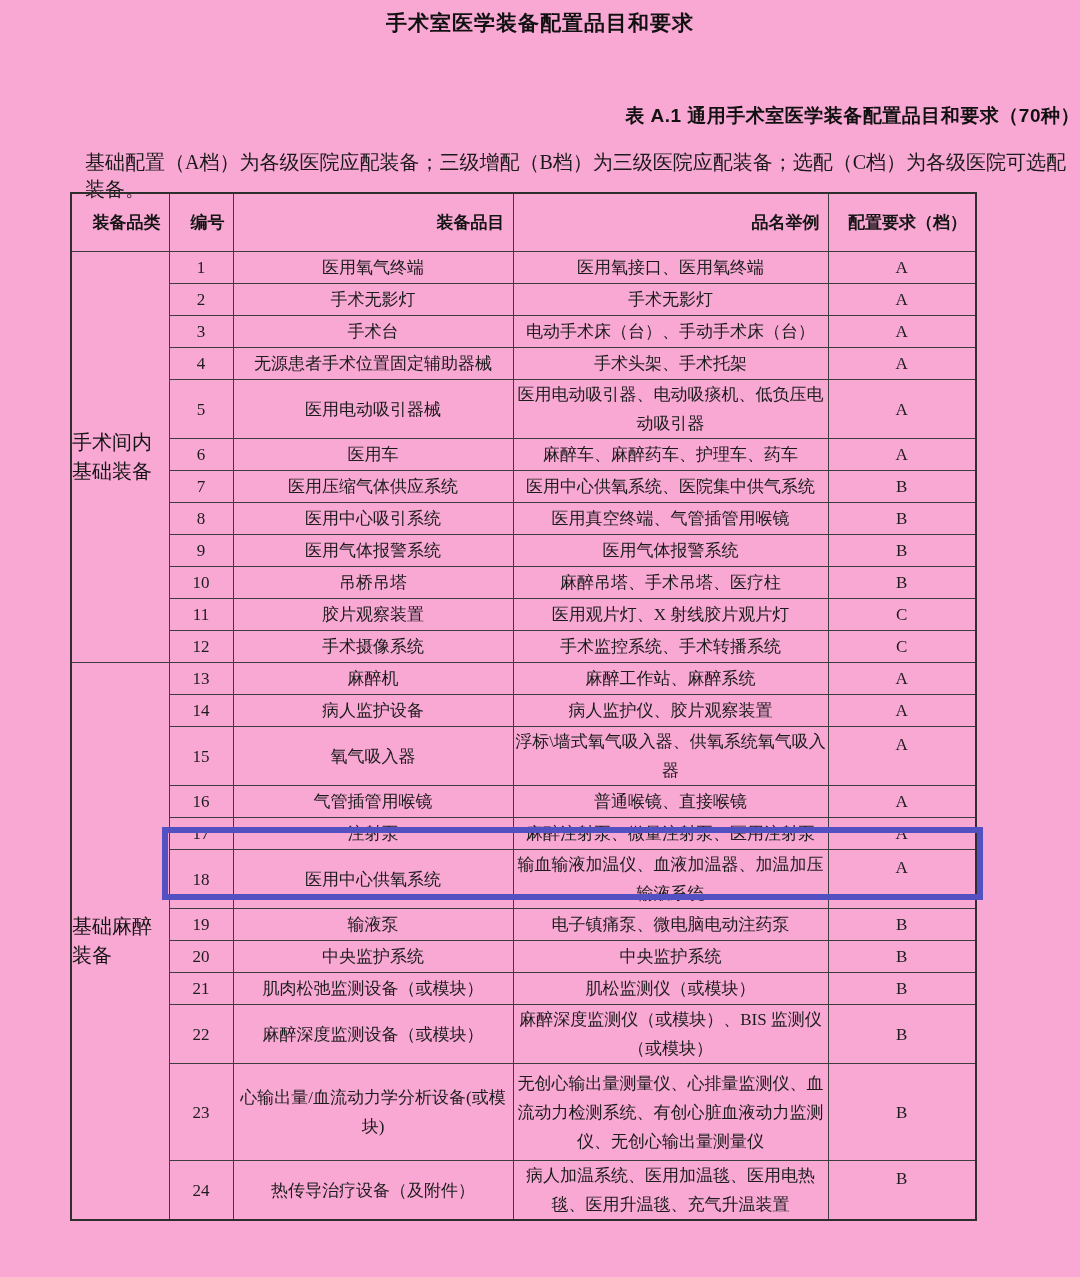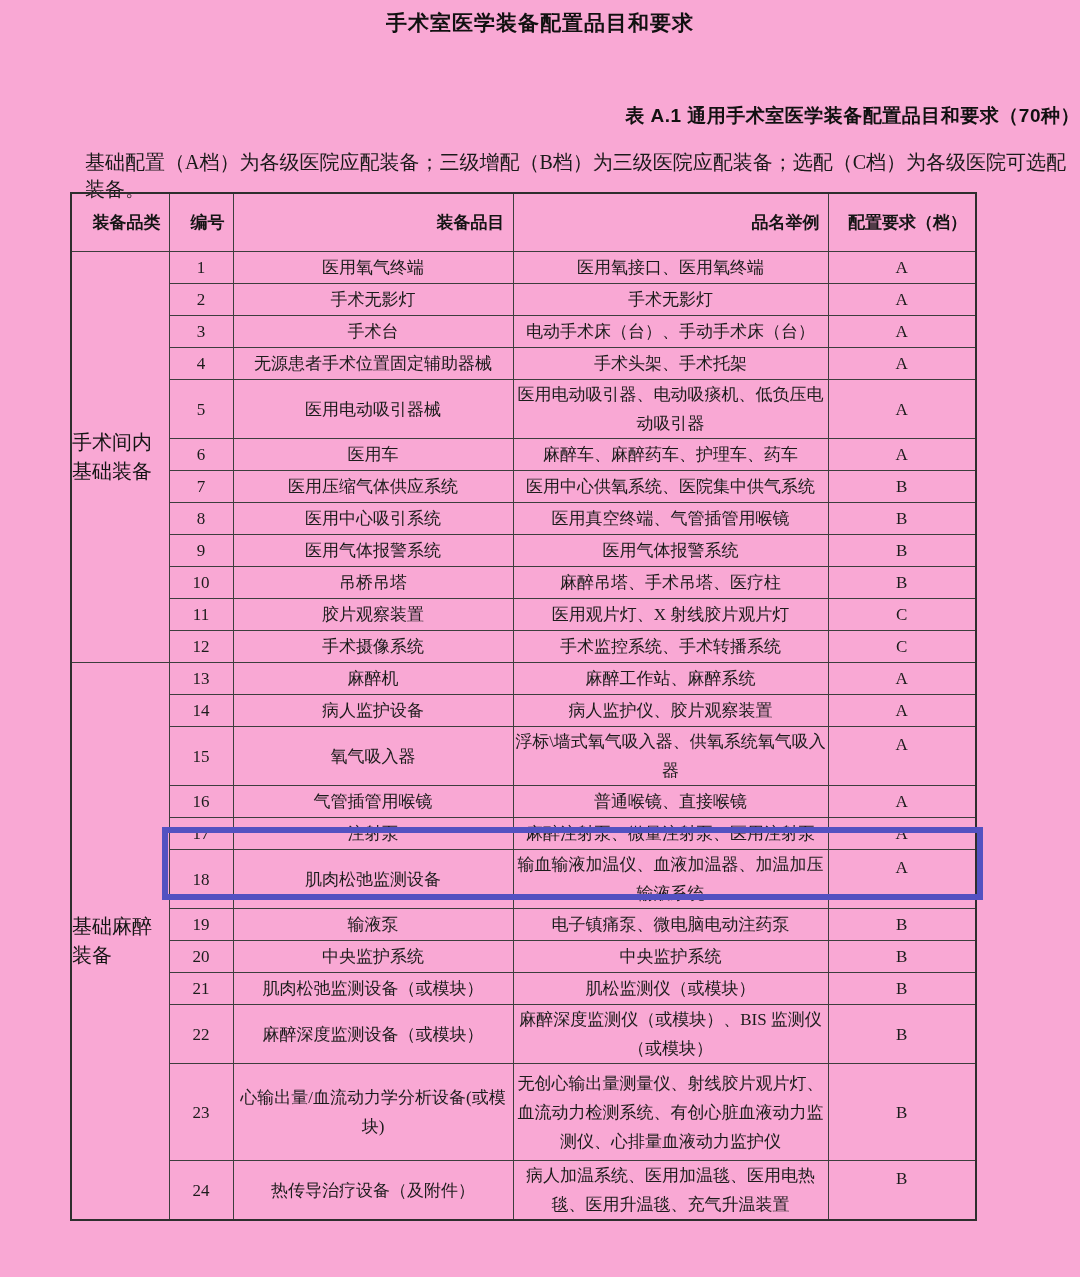--- a/index.html
+++ b/index.html
@@ -232,21 +232,21 @@
           <td class="grade">A</td>
         </tr>
         <tr class="h1">
           <td class="no">17</td>
           <td class="item">注射泵</td>
           <td class="ex">麻醉注射泵、微量注射泵、医用注射泵</td>
           <td class="grade">A</td>
         </tr>
         <tr class="h2">
           <td class="no">18</td>
-          <td class="item">肌肉松弛监测设备</td>
+          <td class="item">医用中心供氧系统</td>
           <td class="ex">输血输液加温仪、血液加温器、加温加压输液系统</td>
           <td class="grade top">A</td>
         </tr>
         <tr class="h1">
           <td class="no">19</td>
           <td class="item">输液泵</td>
           <td class="ex">电子镇痛泵、微电脑电动注药泵</td>
           <td class="grade">B</td>
         </tr>
         <tr class="h1">
@@ -263,21 +263,21 @@
         </tr>
         <tr class="h2">
           <td class="no">22</td>
           <td class="item">麻醉深度监测设备（或模块）</td>
           <td class="ex">麻醉深度监测仪（或模块）、BIS 监测仪（或模块）</td>
           <td class="grade">B</td>
         </tr>
         <tr class="h3">
           <td class="no">23</td>
           <td class="item">心输出量/血流动力学分析设备(或模块)</td>
-          <td class="ex">无创心输出量测量仪、射线胶片观片灯、血流动力检测系统、有创心脏血液动力监测仪、心排量血液动力监护仪</td>
+          <td class="ex">无创心输出量测量仪、心排量监测仪、血流动力检测系统、有创心脏血液动力监测仪、无创心输出量测量仪</td>
           <td class="grade">B</td>
         </tr>
         <tr class="h2">
           <td class="no">24</td>
           <td class="item">热传导治疗设备（及附件）</td>
           <td class="ex">病人加温系统、医用加温毯、医用电热毯、医用升温毯、充气升温装置</td>
           <td class="grade top">B</td>
         </tr>
       </tbody>
   </table>

